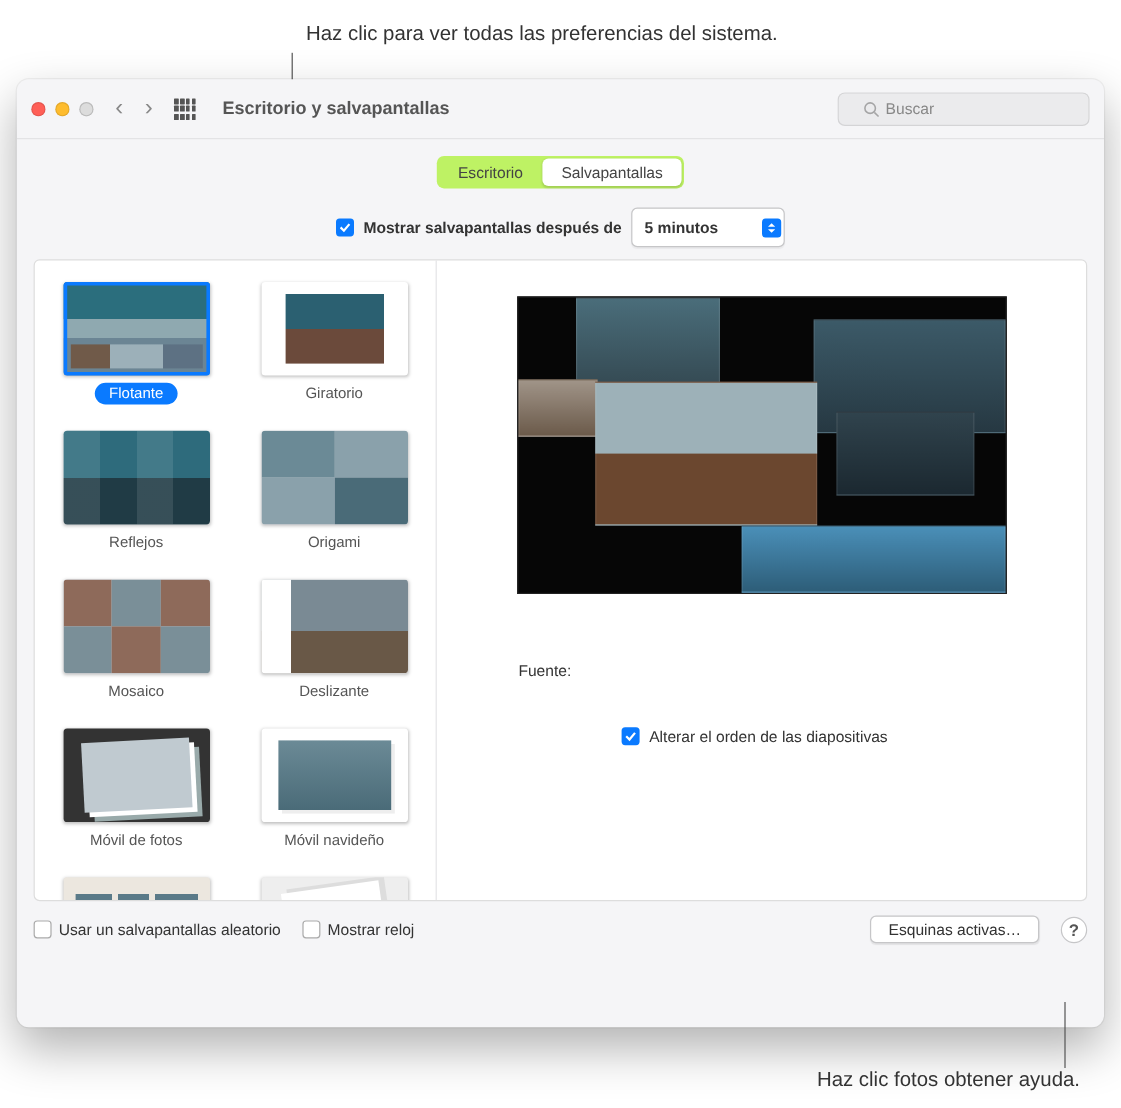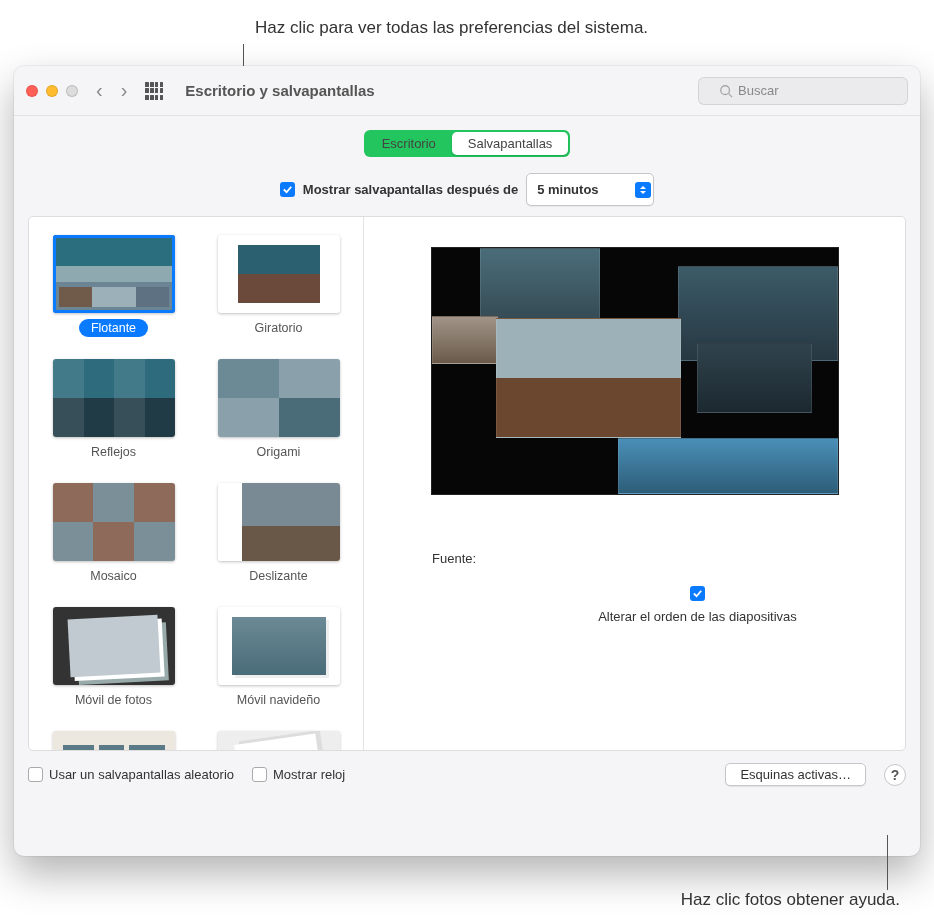--- a/index.html
+++ b/index.html
@@ -85,21 +85,21 @@
 .search svg { width: 14px; height: 14px; margin-right: 5px; opacity: 0.6;}
 .search span { font-size: 13px; }
 
 .content {
   padding: 14px 14px 0 14px;
 }
 .tabs-row {
   display: flex; justify-content: center; margin-bottom: 4px;
 }
 .segmented {
-  display: flex; background: #22c55e; border-radius: 6px; padding: 2px;
+  display: flex; background: #bef264; border-radius: 6px; padding: 2px;
 }
 .segmented .seg {
   padding: 4px 16px; border-radius: 5px; font-size: 13px; color: #444;
 }
 .segmented .seg.active {
   background: #fff; box-shadow: 0 1px 2px rgba(0,0,0,0.15);
 }
 
 .checkbox-row {
   display: flex; align-items: center; justify-content: center;
@@ -181,23 +181,23 @@
   position: relative; border: 1px solid #222; margin-bottom: 56px;
 }
 .float-img { position: absolute; border: 1px solid rgba(255,255,255,0.1); }
 .f1{top:0;left:48px;width:120px;height:80px;background:linear-gradient(#4a6d7a,#334750);}
 .f2{top:18px;right:0;width:160px;height:95px;background:linear-gradient(#3c5a68,#263842);}
 .f3{top:70px;left:64px;width:185px;height:120px;background:linear-gradient(#9db1b8 0 50%,#6b472f 50%);}
 .f4{top:95px;right:26px;width:115px;height:70px;background:linear-gradient(#30434d,#1b2830);}
 .f5{bottom:0;right:0;width:220px;height:56px;background:linear-gradient(#4a8fb8,#2d5d78);}
 .f6{top:68px;left:0;width:66px;height:48px;background:linear-gradient(#a09488,#6b5a4a);}
 
-.source-row { display: flex; align-items: center; gap: 12px; margin-bottom: 20px; padding-left: 40px;}
+.source-row { display: flex; align-items: center; gap: 12px; margin-bottom: 40px; padding-left: 40px;}
 .source-row .select { flex: 1; }
-.shuffle-row { display: flex; align-items: center; gap: 8px; padding-left: 126px; flex-direction: column;}
+.shuffle-row { display: flex; gap: 8px; padding-left: 126px;}
 
 .bottom-bar {
   display: flex; align-items: center; gap: 18px;
   padding: 12px 14px 14px;
 }
 .bottom-bar .cb-group { display: flex; align-items: center; gap: 6px; }
 .push-button {
   background: #fff; border: 1px solid #c6c6c8; border-radius: 5px;
   padding: 3px 14px; font-size: 13px; box-shadow: 0 1px 1px rgba(0,0,0,0.08);
 }

